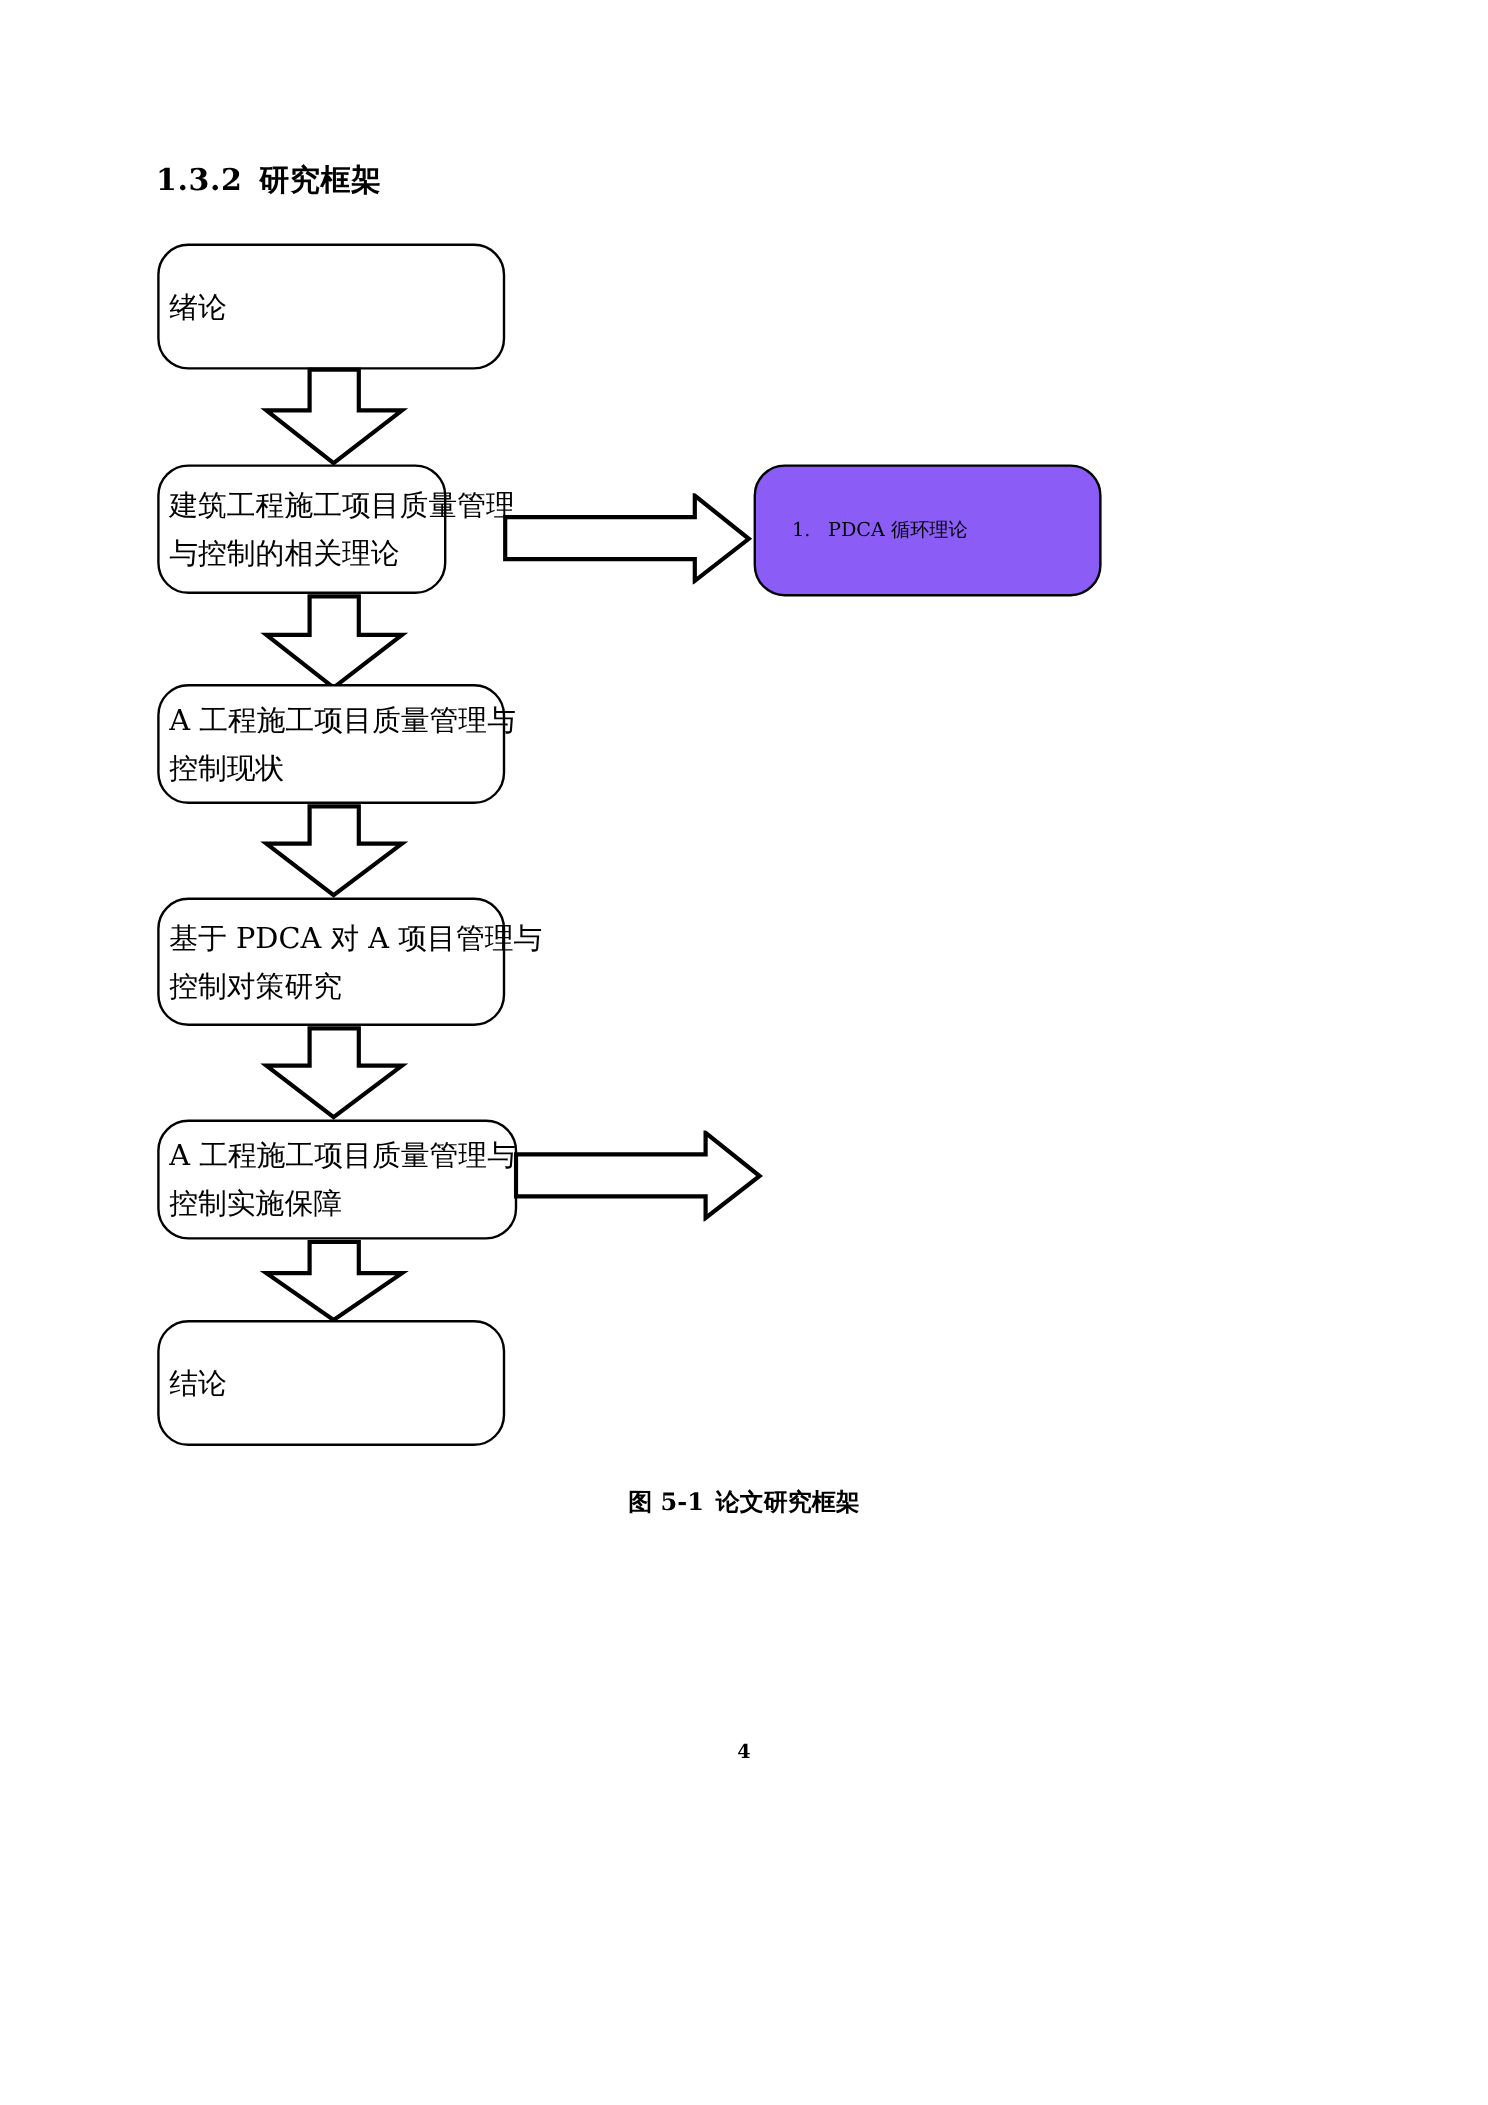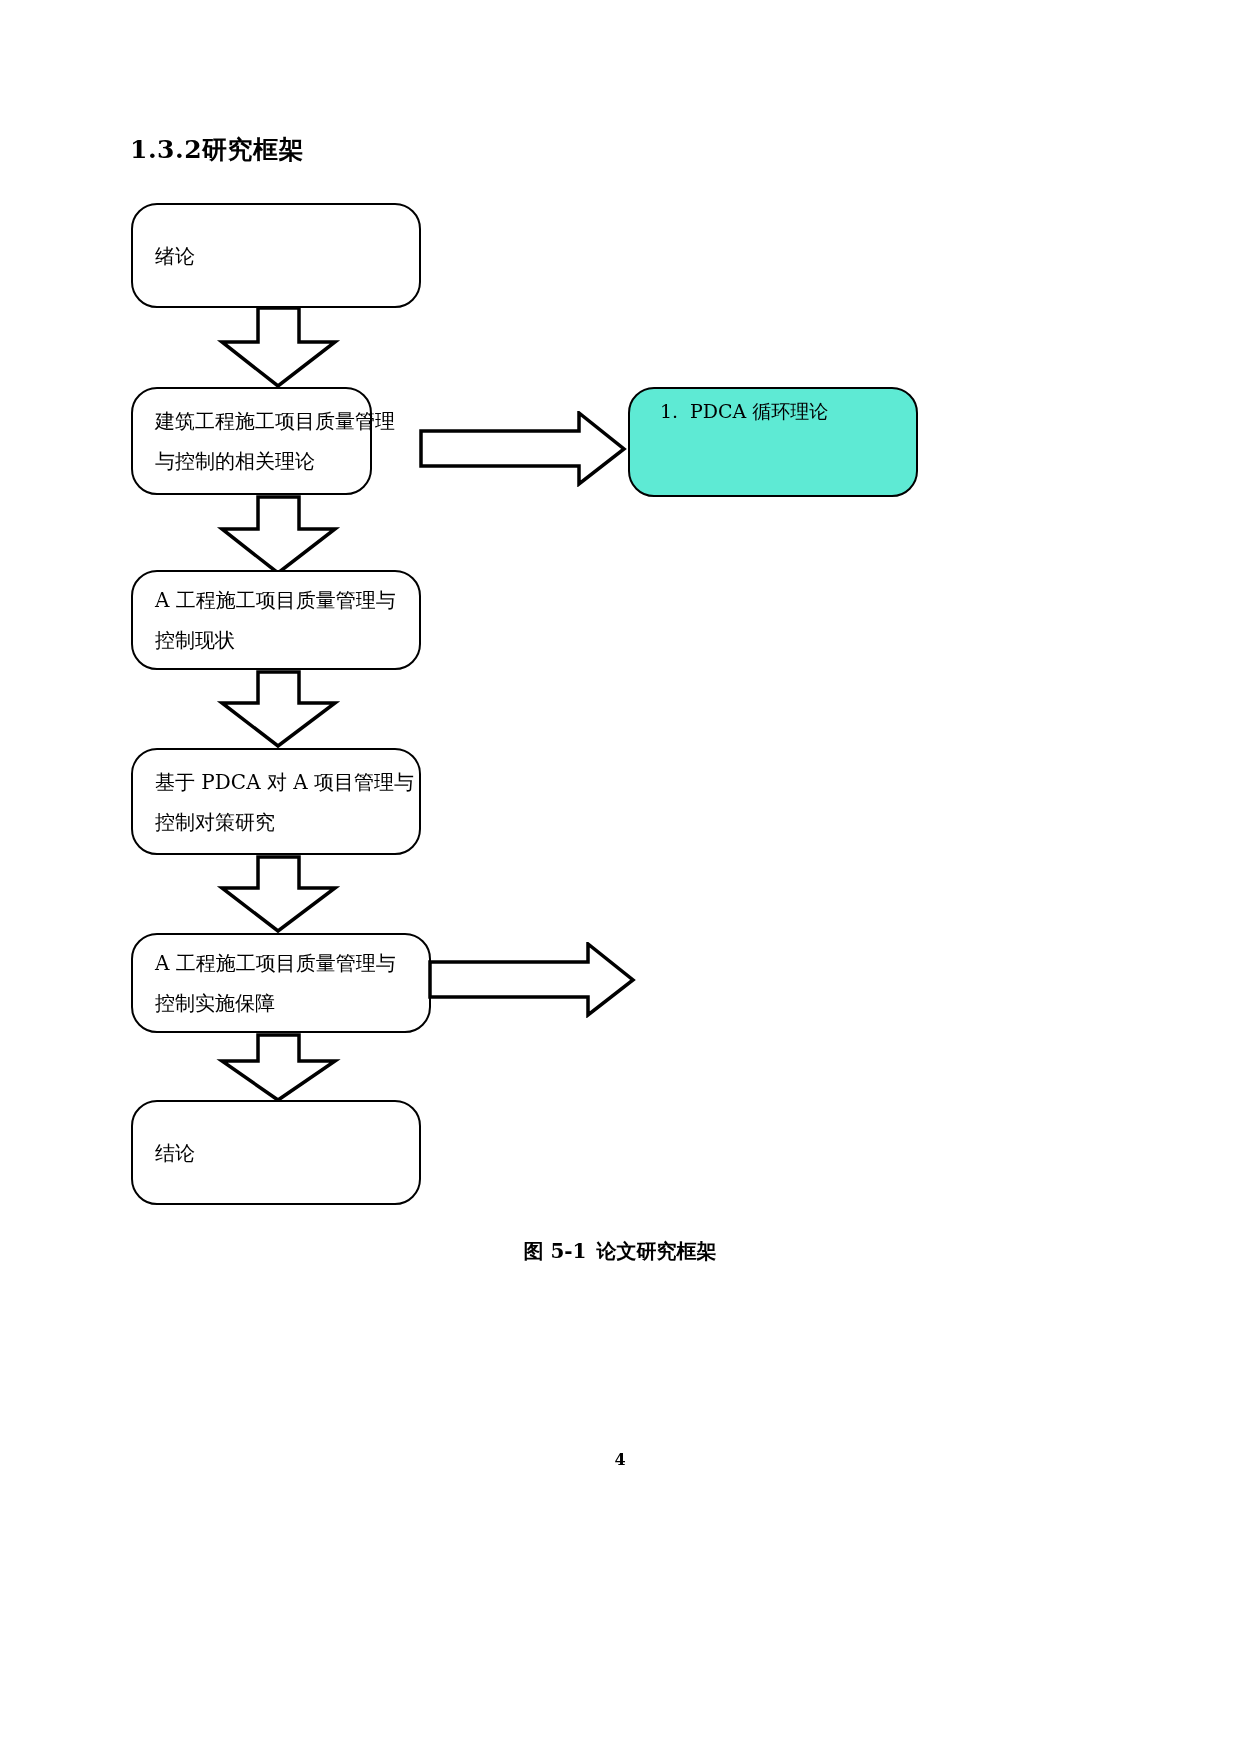--- a/index.html
+++ b/index.html
@@ -26,20 +26,21 @@
     font-family: "DejaVu Serif", "Liberation Serif", serif;
     font-size: 25px;
     font-weight: bold;
     letter-spacing: 0.5px;
     white-space: nowrap;
   }
   .heading .num {
     font-family: "DejaVu Serif", "Liberation Serif", serif;
   }
   .heading .txt {
+    margin-left: 14px;
   }
 
   
   .flow {
     position: absolute;
     left: 0;
     top: 0;
     width: 1240px;
     height: 1754px;
   }
@@ -47,39 +48,39 @@
   .node {
     position: absolute;
     box-sizing: border-box;
     border: 2.5px solid #000;
     border-radius: 26px;
     background: #ffffff;
     display: flex;
     flex-direction: column;
     justify-content: center;
     font-family: "DejaVu Serif", "Liberation Serif", serif;
-    font-size: 20px;
+    font-size: 24px;
     line-height: 40px;
-    padding: 0 22px;
+    padding: 0 8px;
   }
   .node .line {
     white-space: nowrap;
   }
 
   .listnode {
     position: absolute;
     box-sizing: border-box;
     border: 2.5px solid #000;
     border-radius: 26px;
-    background: #5eead4;
+    background: #8b5cf6;
     display: flex;
     flex-direction: column;
-    justify-content: space-between;
-    font-family: "DejaVu Serif", "Liberation Serif", serif;
-    font-size: 19px;
+    justify-content: center;
+    font-family: "DejaVu Serif", "Liberation Serif", serif;
+    font-size: 16px;
     line-height: 44px;
     padding: 0 30px;
   }
   .listnode .item {
     white-space: nowrap;
   }
   .listnode .item .idx {
     display: inline-block;
     width: 30px;
   }

